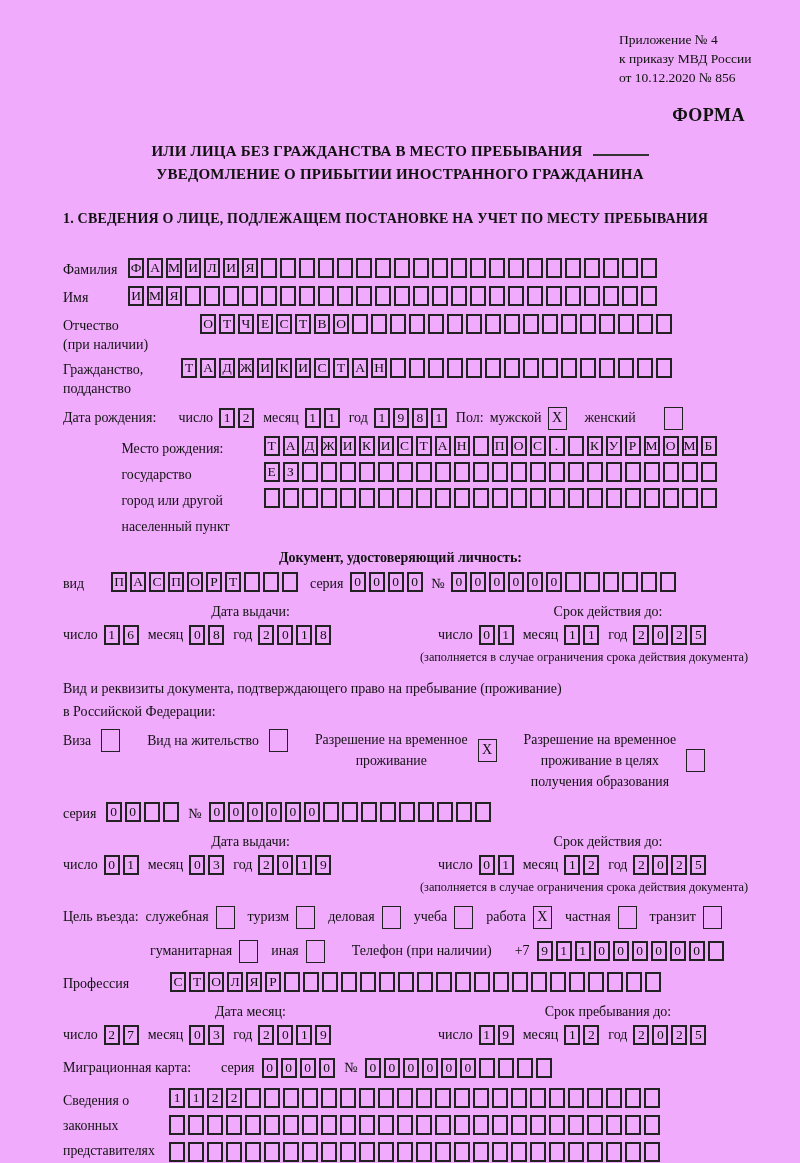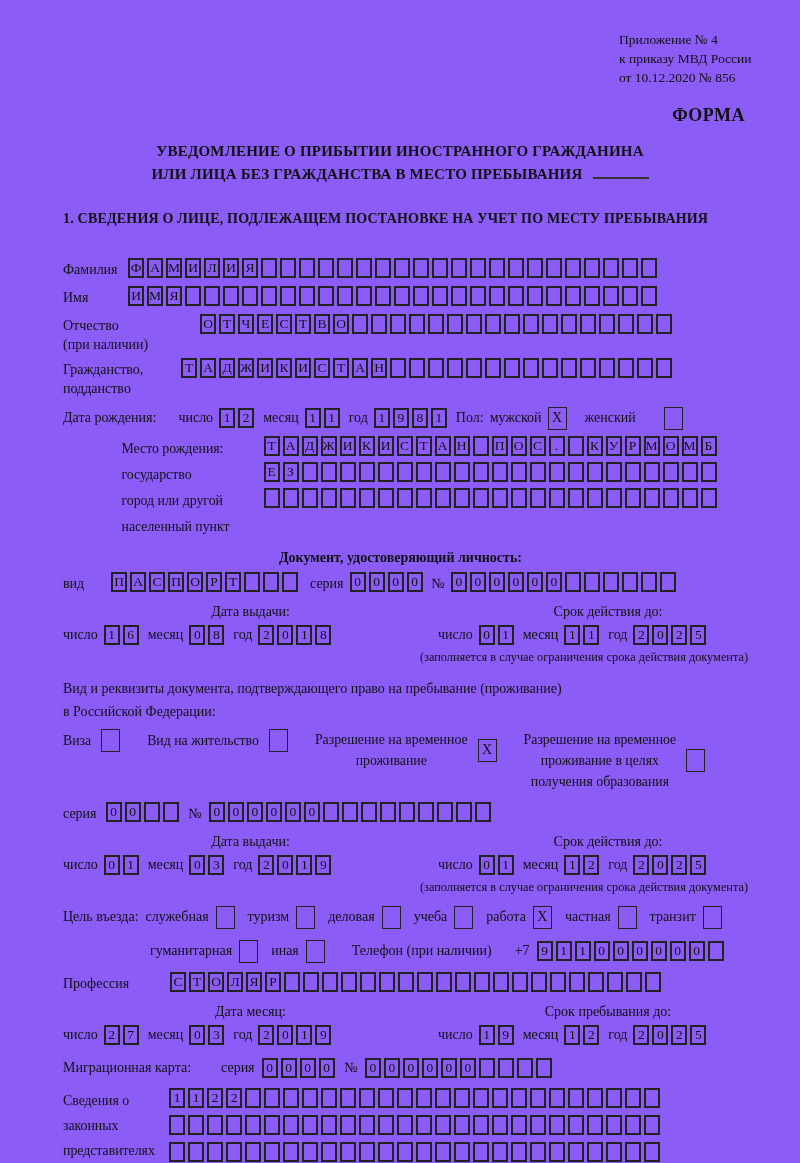--- a/index.html
+++ b/index.html
@@ -1,18 +1,18 @@
 <!DOCTYPE html>
 <html><head>
 <meta charset="utf-8">
 <style>
   * { box-sizing: border-box; }
   html,body { margin:0; padding:0; background:#fff; }
   body { font-family:"Liberation Serif","DejaVu Serif",serif; color:#111; }
-  .page { width:800px; height:1163px; background:#8b5cf6; padding:30px 22px 10px 63px; overflow:hidden; position:relative; }
+  .page { width:800px; height:1163px; background:#f0abfc; padding:30px 22px 10px 63px; overflow:hidden; position:relative; }
 
   
   .hdr { margin-left:556px; font-size:13.5px; line-height:19px; }
   .hdr .sub { font-size:12.8px; line-height:18px; margin-top:3px; }
   .forma { text-align:right; padding-right:33px; font-weight:bold; font-size:18px; margin-top:18px; letter-spacing:.5px; }
 
   
   .title { margin:14px -22px 0 -63px; text-align:center; font-weight:bold; font-size:15px; line-height:23px; letter-spacing:.2px; }
   .blank-line { display:inline-block; width:56px; border-bottom:2.5px solid #333; height:14px; margin-left:10px; }
 
@@ -81,22 +81,22 @@
 <div class="page">
 
   <div class="hdr">
     <div>Приложение № 4</div>
     <div>к приказу МВД России</div>
     <div>от 10.12.2020 № 856</div>
   </div>
   <div class="forma">ФОРМА</div>
 
   <div class="title">
+    <div><span>ИЛИ ЛИЦА БЕЗ ГРАЖДАНСТВА В МЕСТО ПРЕБЫВАНИЯ</span><span class="blank-line"></span></div>
     <div>УВЕДОМЛЕНИЕ О ПРИБЫТИИ ИНОСТРАННОГО ГРАЖДАНИНА</div>
-    <div><span>ИЛИ ЛИЦА БЕЗ ГРАЖДАНСТВА В МЕСТО ПРЕБЫВАНИЯ</span><span class="blank-line"></span></div>
   </div>
 
   <div class="sec-head">1. СВЕДЕНИЯ О ЛИЦЕ, ПОДЛЕЖАЩЕМ ПОСТАНОВКЕ НА УЧЕТ ПО МЕСТУ ПРЕБЫВАНИЯ</div>
 
   <div class="frow" style="margin-top:31px;">
     <span class="flabel w-surname">Фамилия</span>
     <span class="cells">
         <span class="cell">Ф</span>
         <span class="cell">А</span>
         <span class="cell">М</span>

